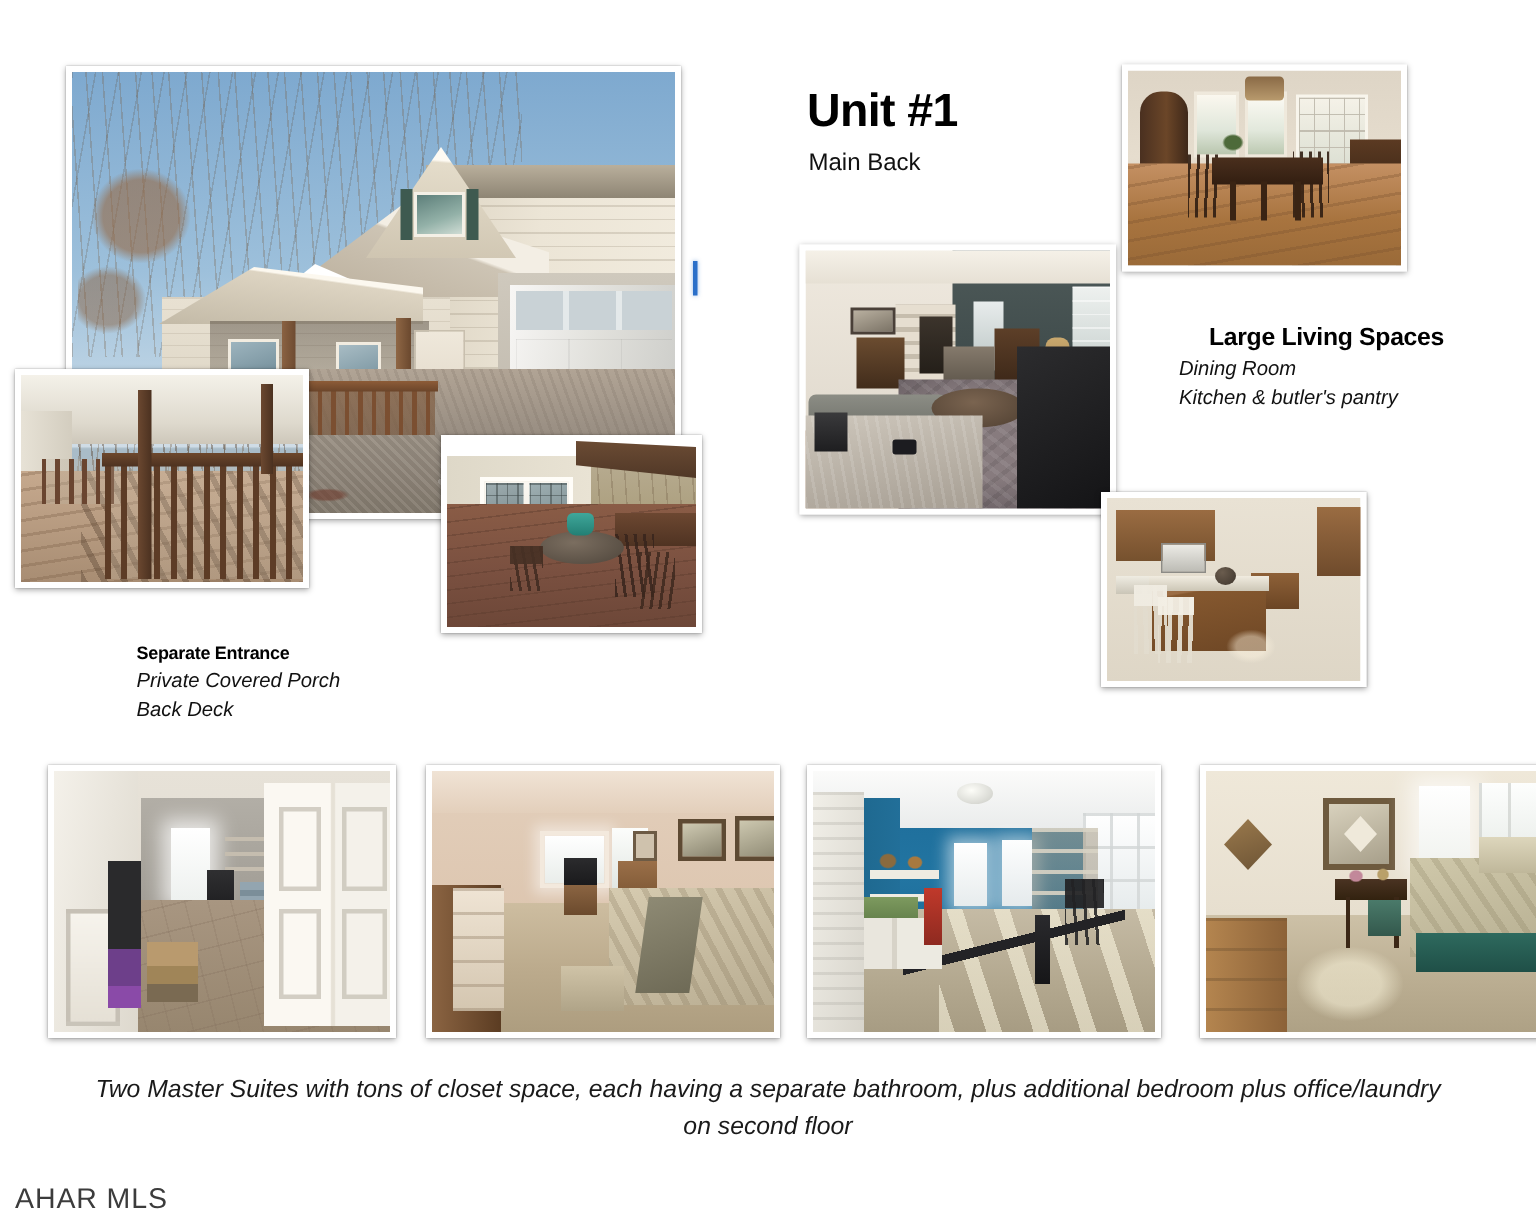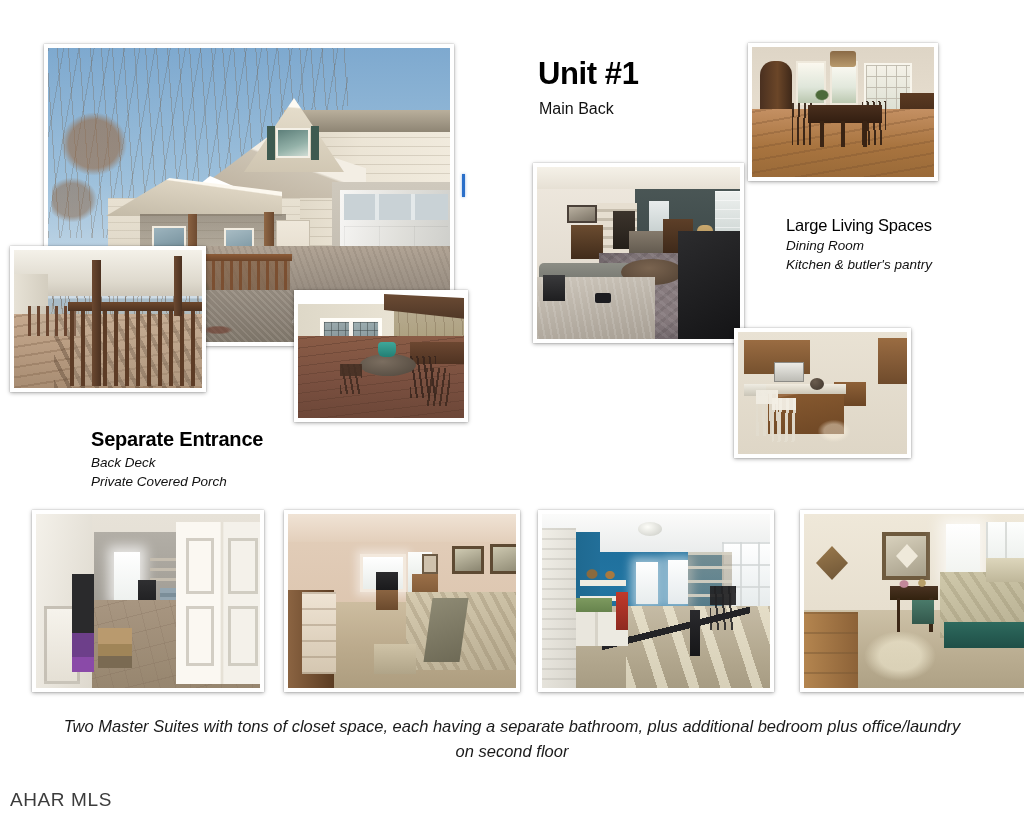--- a/index.html
+++ b/index.html
@@ -889,40 +889,41 @@
     color: #111111;
   }
 
   #living-spaces-block {
     position: absolute;
     left: 786px; top: 216px;
     width: 200px;
   }
   #living-spaces-block .heading {
     font-size: 16.5px;
-    font-weight: normal;
+    font-weight: bold;
     color: #000000;
     letter-spacing: -0.2px;
     margin-bottom: 2px;
+    margin-left: 20px;
   }
   #living-spaces-block .item {
     font-size: 13.5px;
     font-style: italic;
     color: #111111;
     line-height: 18.5px;
     white-space: nowrap;
   }
 
   #separate-entrance-block {
     position: absolute;
     left: 91px; top: 428px;
     width: 220px;
   }
   #separate-entrance-block .heading {
-    font-size: 20px;
+    font-size: 12px;
     font-weight: bold;
     color: #000000;
     letter-spacing: -0.2px;
     margin-bottom: 2px;
   }
   #separate-entrance-block .item {
     font-size: 13.5px;
     font-style: italic;
     color: #111111;
     line-height: 19px;
@@ -1188,22 +1189,22 @@
   <div id="blue-cursor"></div>
 
   <div id="living-spaces-block">
     <div class="heading">Large Living Spaces</div>
     <div class="item">Dining Room</div>
     <div class="item">Kitchen &amp; butler's pantry</div>
   </div>
 
   <div id="separate-entrance-block">
     <div class="heading">Separate Entrance</div>
+    <div class="item">Private Covered Porch</div>
     <div class="item">Back Deck</div>
-    <div class="item">Private Covered Porch</div>
   </div>
 
   <div id="bottom-caption">
     <span>Two Master Suites with tons of closet space, each having a separate bathroom, plus additional bedroom</span>
     <span>plus office/laundry on second floor</span>
   </div>
 
   <div id="footer-brand">AHAR MLS</div>
 
 </div>

